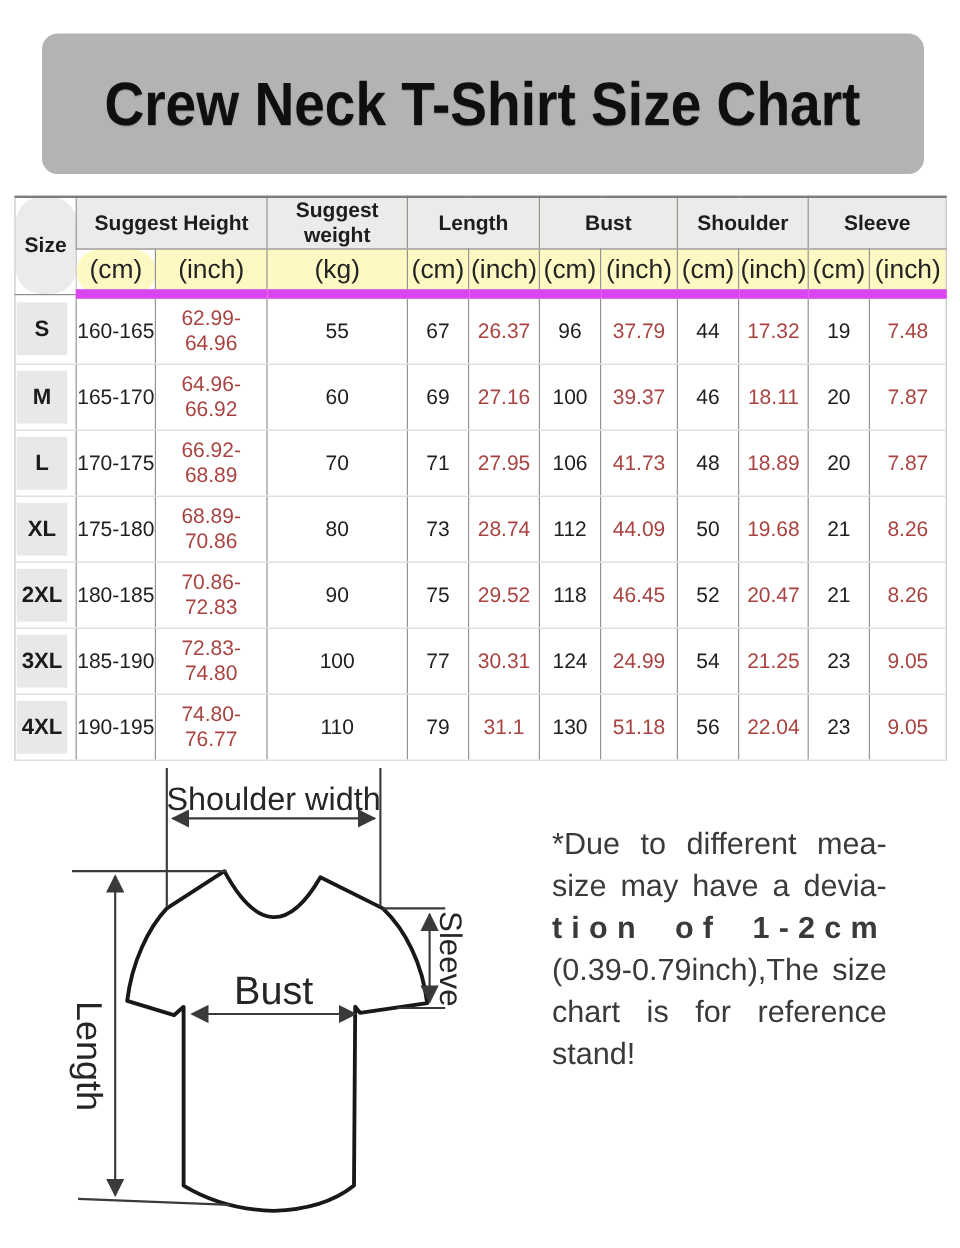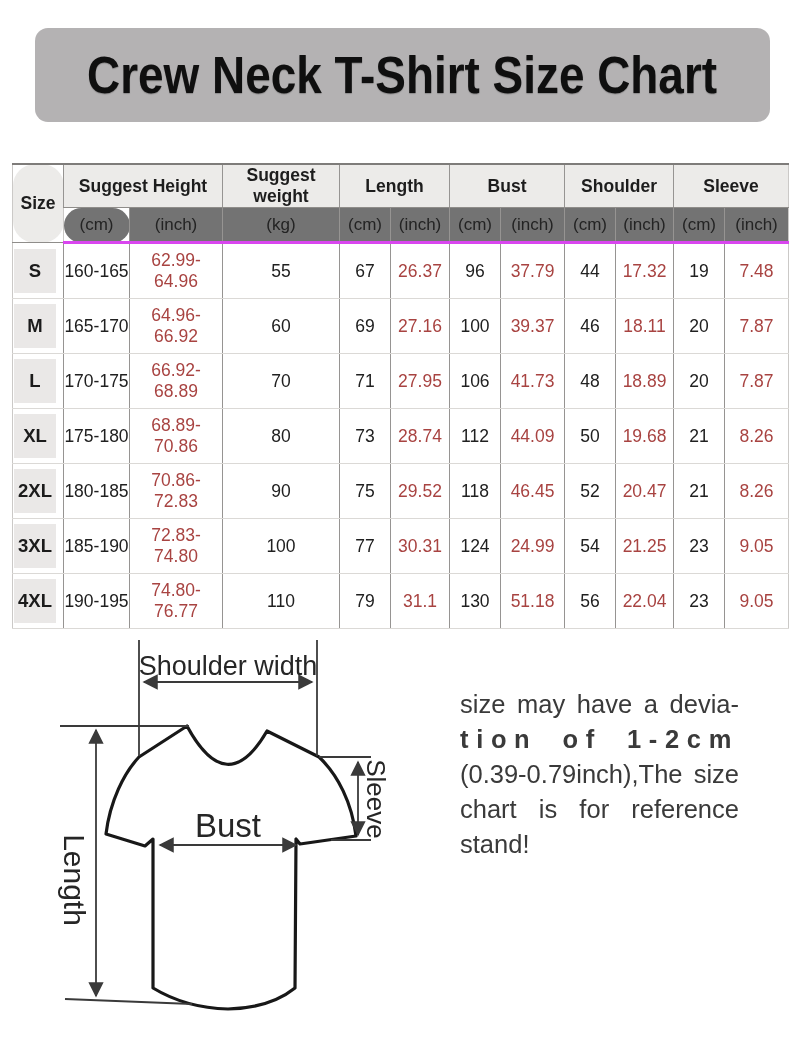--- a/index.html
+++ b/index.html
@@ -3,21 +3,21 @@
 <meta charset="utf-8">
 <style>
   html,body { margin:0; padding:0; background:#ffffff; }
   .page {
     position:relative; width:800px; height:1040px; background:#ffffff;
     font-family:"Liberation Sans","DejaVu Sans",sans-serif; overflow:hidden;
   }
 
   
   .title-bar {
-    position:absolute; left:35px; top:28px; width:735px; height:94px;
+    position:absolute; left:35px; top:28px; width:735px; height:117px;
     background:#b4b2b3; border-radius:13px;
     display:flex; align-items:center; justify-content:center;
   }
   .title-text {
     font-size:51px; font-weight:bold; color:#0f0f0f; white-space:nowrap;
     transform:scaleX(0.9); letter-spacing:0px;
     text-shadow:0 1px 1px rgba(0,0,0,0.22);
   }
 
   
@@ -40,22 +40,22 @@
 
   tr.group-row th {
     height:37px; background:#ecebe9; font-size:17.5px; font-weight:bold; color:#1d1d1d;
     border-bottom:1px solid #8f8d8a;
   }
   th.size-head {
     background:#e8e6e4; font-size:19px; font-weight:bold; color:#222;
     border-bottom:2px solid #8f8d8a;
   }
   tr.unit-row th {
-    height:33px; background:#737373; font-size:17px; font-weight:normal; color:#232323;
-    border-bottom:3px solid #d946ef;
+    height:33px; background:#fef9c3; font-size:22px; font-weight:normal; color:#232323;
+    border-bottom:8px solid #d946ef;
   }
   tbody td {
     height:54px; font-size:17.5px; color:#202020;
     border-bottom:1px solid #dbd9d6; background:#ffffff;
   }
   .red { color:#a84341;margin-top:28px; }
   td.size-cell { padding:0; }
   .size-chip {
     margin:5px 7px 5px 1px; height:44px; background:#eae8e7;
     display:flex; align-items:center; justify-content:center;
@@ -275,20 +275,21 @@
     <line class="mline" x1="120" y1="220" x2="256" y2="220" marker-start="url(#arr)" marker-end="url(#arr)"></line>
     <line class="mline" x1="56" y1="105" x2="56" y2="371" marker-start="url(#arr)" marker-end="url(#arr)"></line>
 
     <text class="dlabel" x="188" y="50" text-anchor="middle" font-size="27">Shoulder width</text>
     <text class="dlabel" x="188" y="212" text-anchor="middle" font-size="33">Bust</text>
     <text class="dlabel" x="24" y="255" text-anchor="middle" font-size="30" transform="rotate(90 24 255)">Length</text>
     <text class="dlabel" x="327" y="174" text-anchor="middle" font-size="26" transform="rotate(90 327 174)">Sleeve</text>
   </svg>
 
   <div class="note">
+      <div class="note-line">*Due to different mea-</div>
       <div class="note-line">size may have a devia-</div>
       <div class="note-line spread">tion of 1-2cm</div>
       <div class="note-line">(0.39-0.79inch),The size</div>
       <div class="note-line">chart is for reference</div>
       <div class="note-line last">stand!</div>
     </div>
 
 </div>
 
 </body></html>

